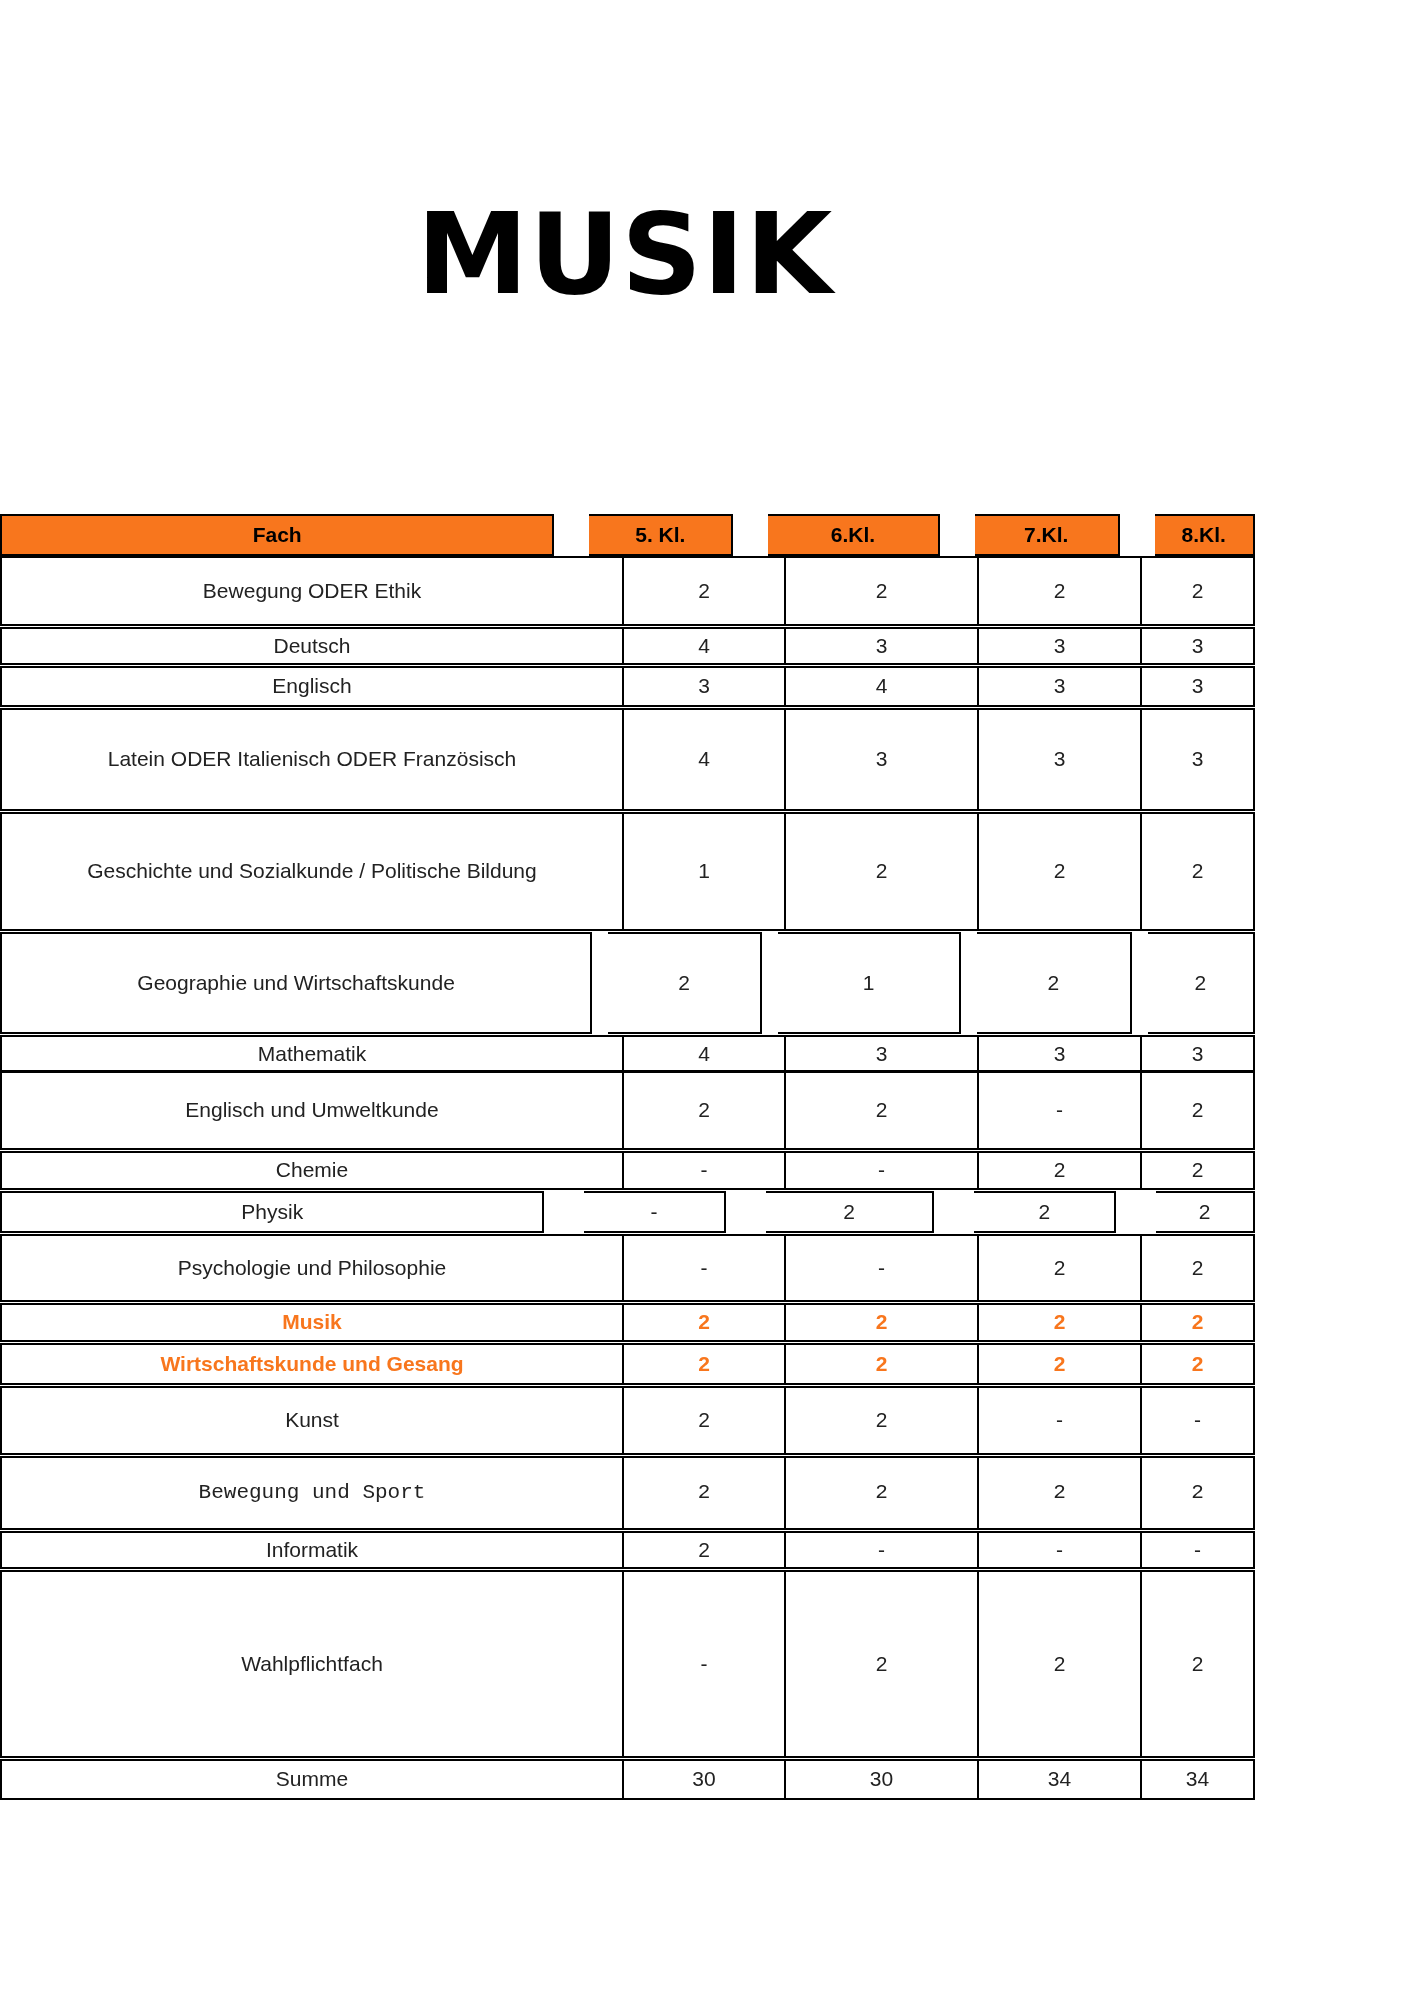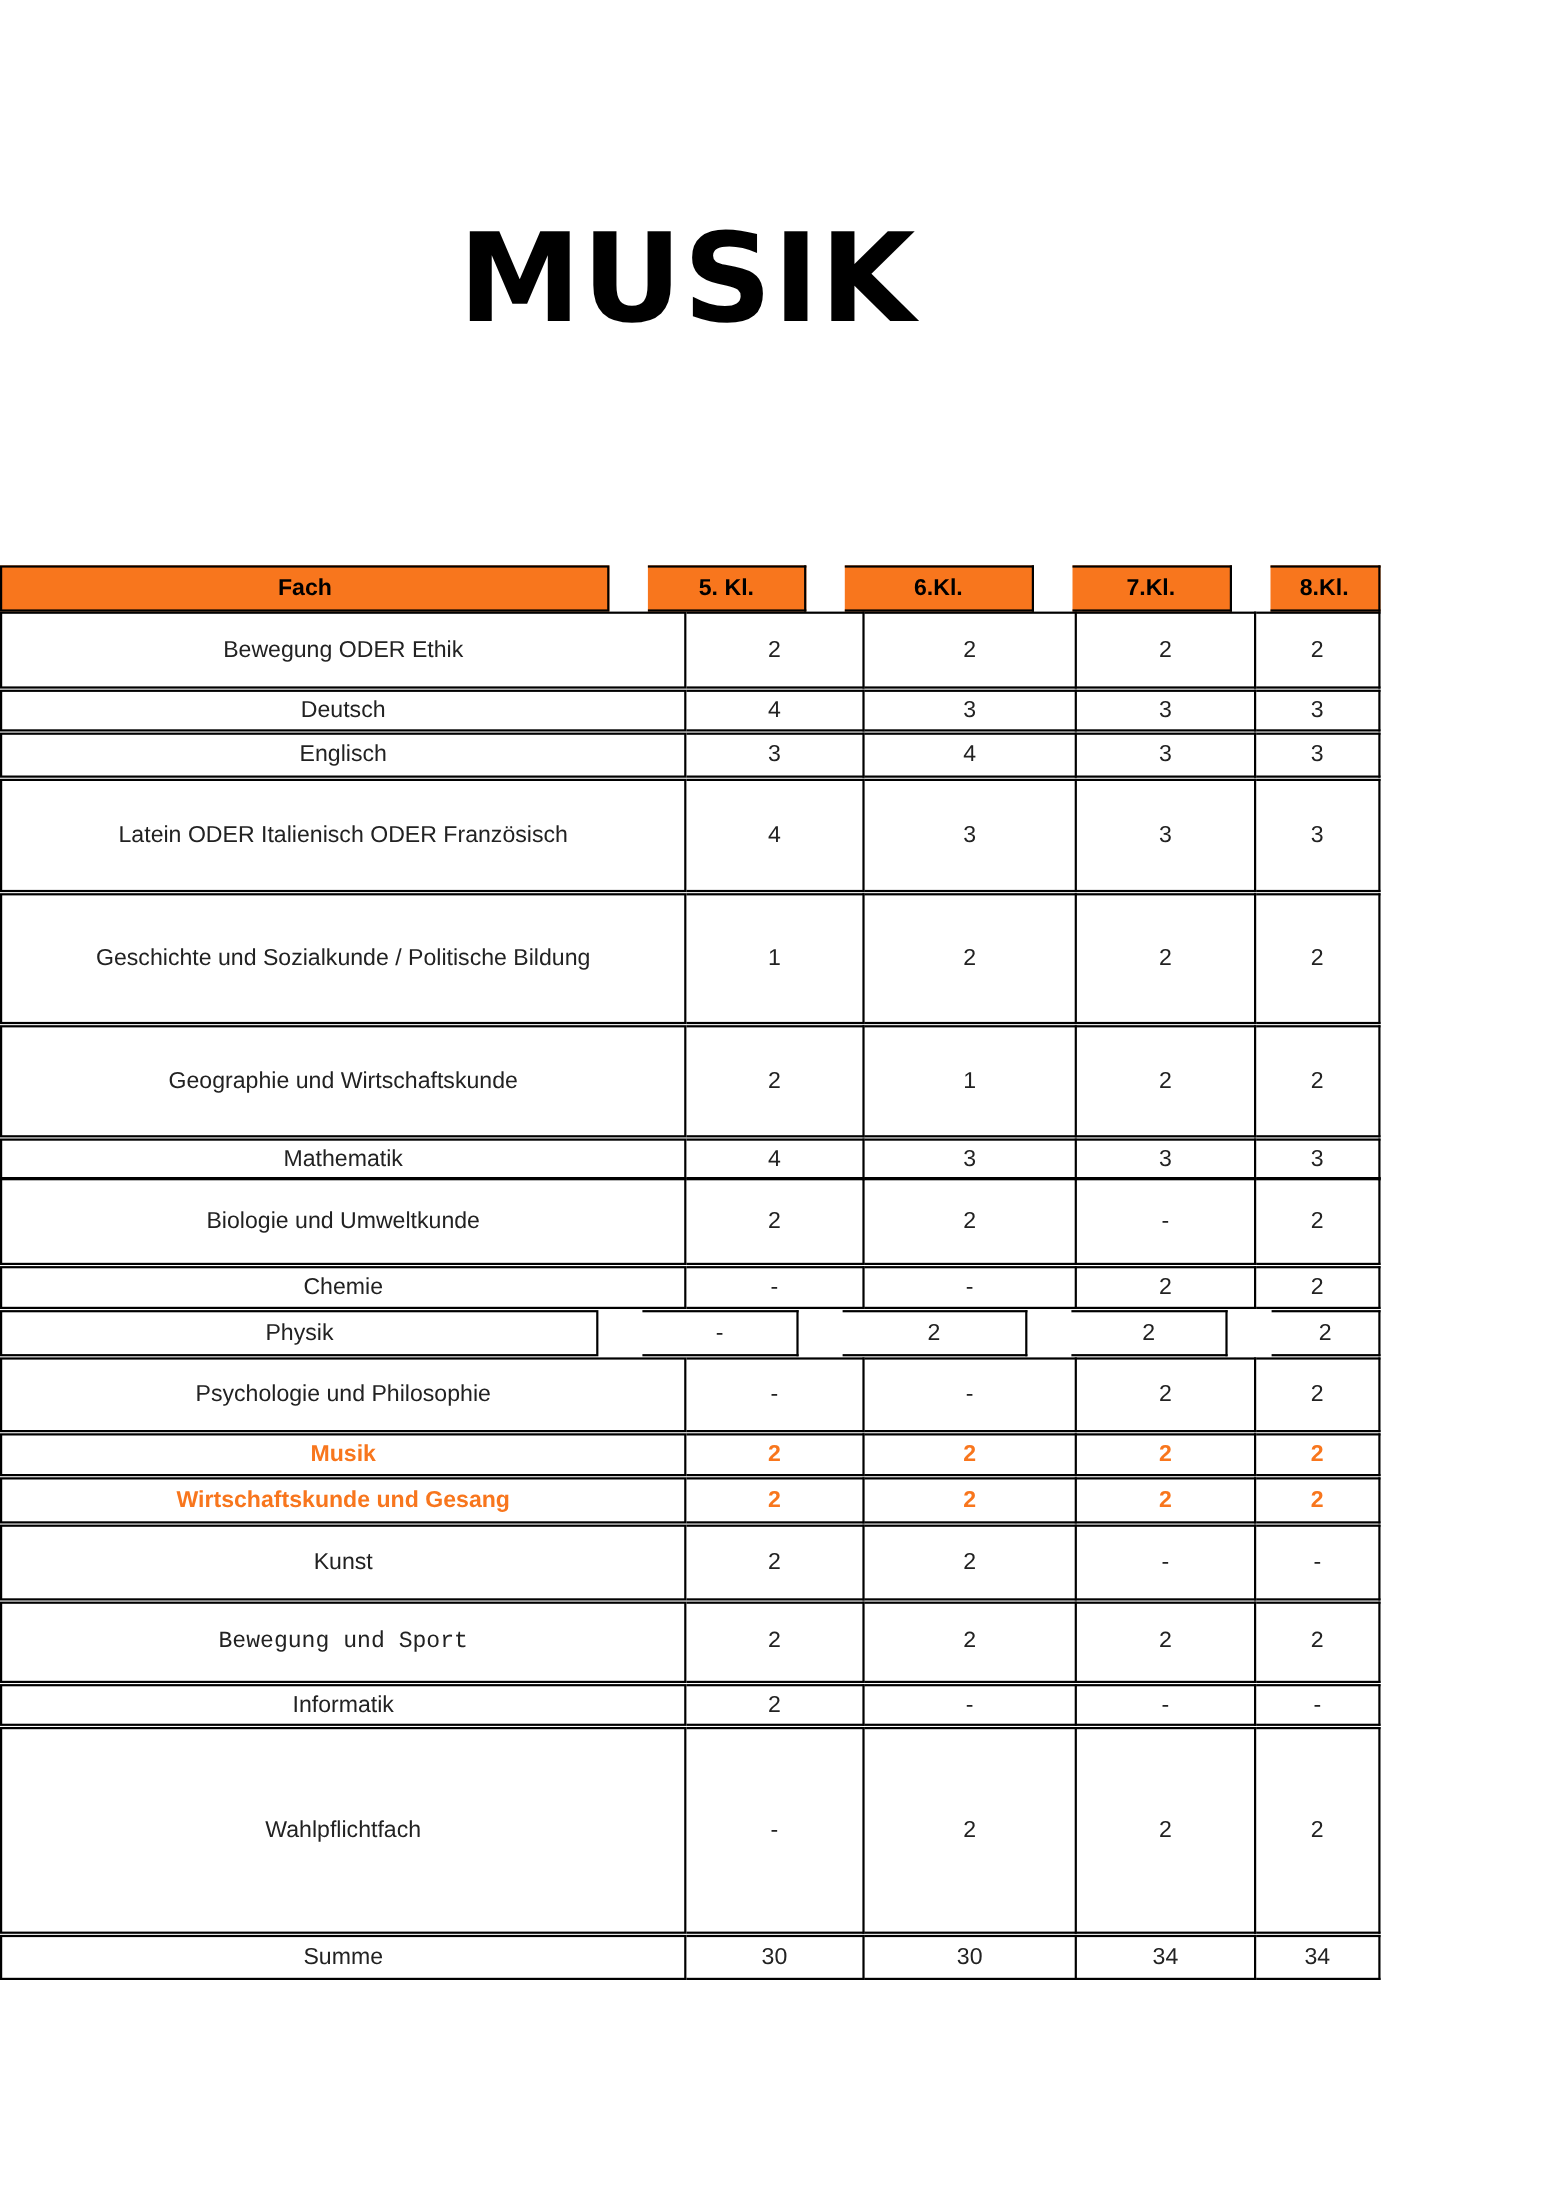--- a/index.html
+++ b/index.html
@@ -115,38 +115,38 @@
       </div>
 
       <div class="trow" style="height: 119px;">
         <div class="tcell">Geschichte und Sozialkunde / Politische Bildung</div>
         <div class="tcell">1</div>
         <div class="tcell">2</div>
         <div class="tcell">2</div>
         <div class="tcell">2</div>
       </div>
 
-      <div class="trow" style="height: 102px;">
+      <div class="trow" style="height: 102px; gap: 16px;">
         <div class="tcell">Geographie und Wirtschaftskunde</div>
         <div class="tcell">2</div>
         <div class="tcell">1</div>
         <div class="tcell">2</div>
         <div class="tcell">2</div>
       </div>
 
       <div class="trow" style="height: 34px;">
         <div class="tcell">Mathematik</div>
         <div class="tcell">4</div>
         <div class="tcell">3</div>
         <div class="tcell">3</div>
         <div class="tcell">3</div>
       </div>
 
       <div class="trow" style="height: 80px;">
-        <div class="tcell">Biologie und Umweltkunde</div>
+        <div class="tcell">Englisch und Umweltkunde</div>
         <div class="tcell">2</div>
         <div class="tcell">2</div>
         <div class="tcell">-</div>
         <div class="tcell">2</div>
       </div>
 
       <div class="trow" style="height: 39px;">
         <div class="tcell">Chemie</div>
         <div class="tcell">-</div>
         <div class="tcell">-</div>

